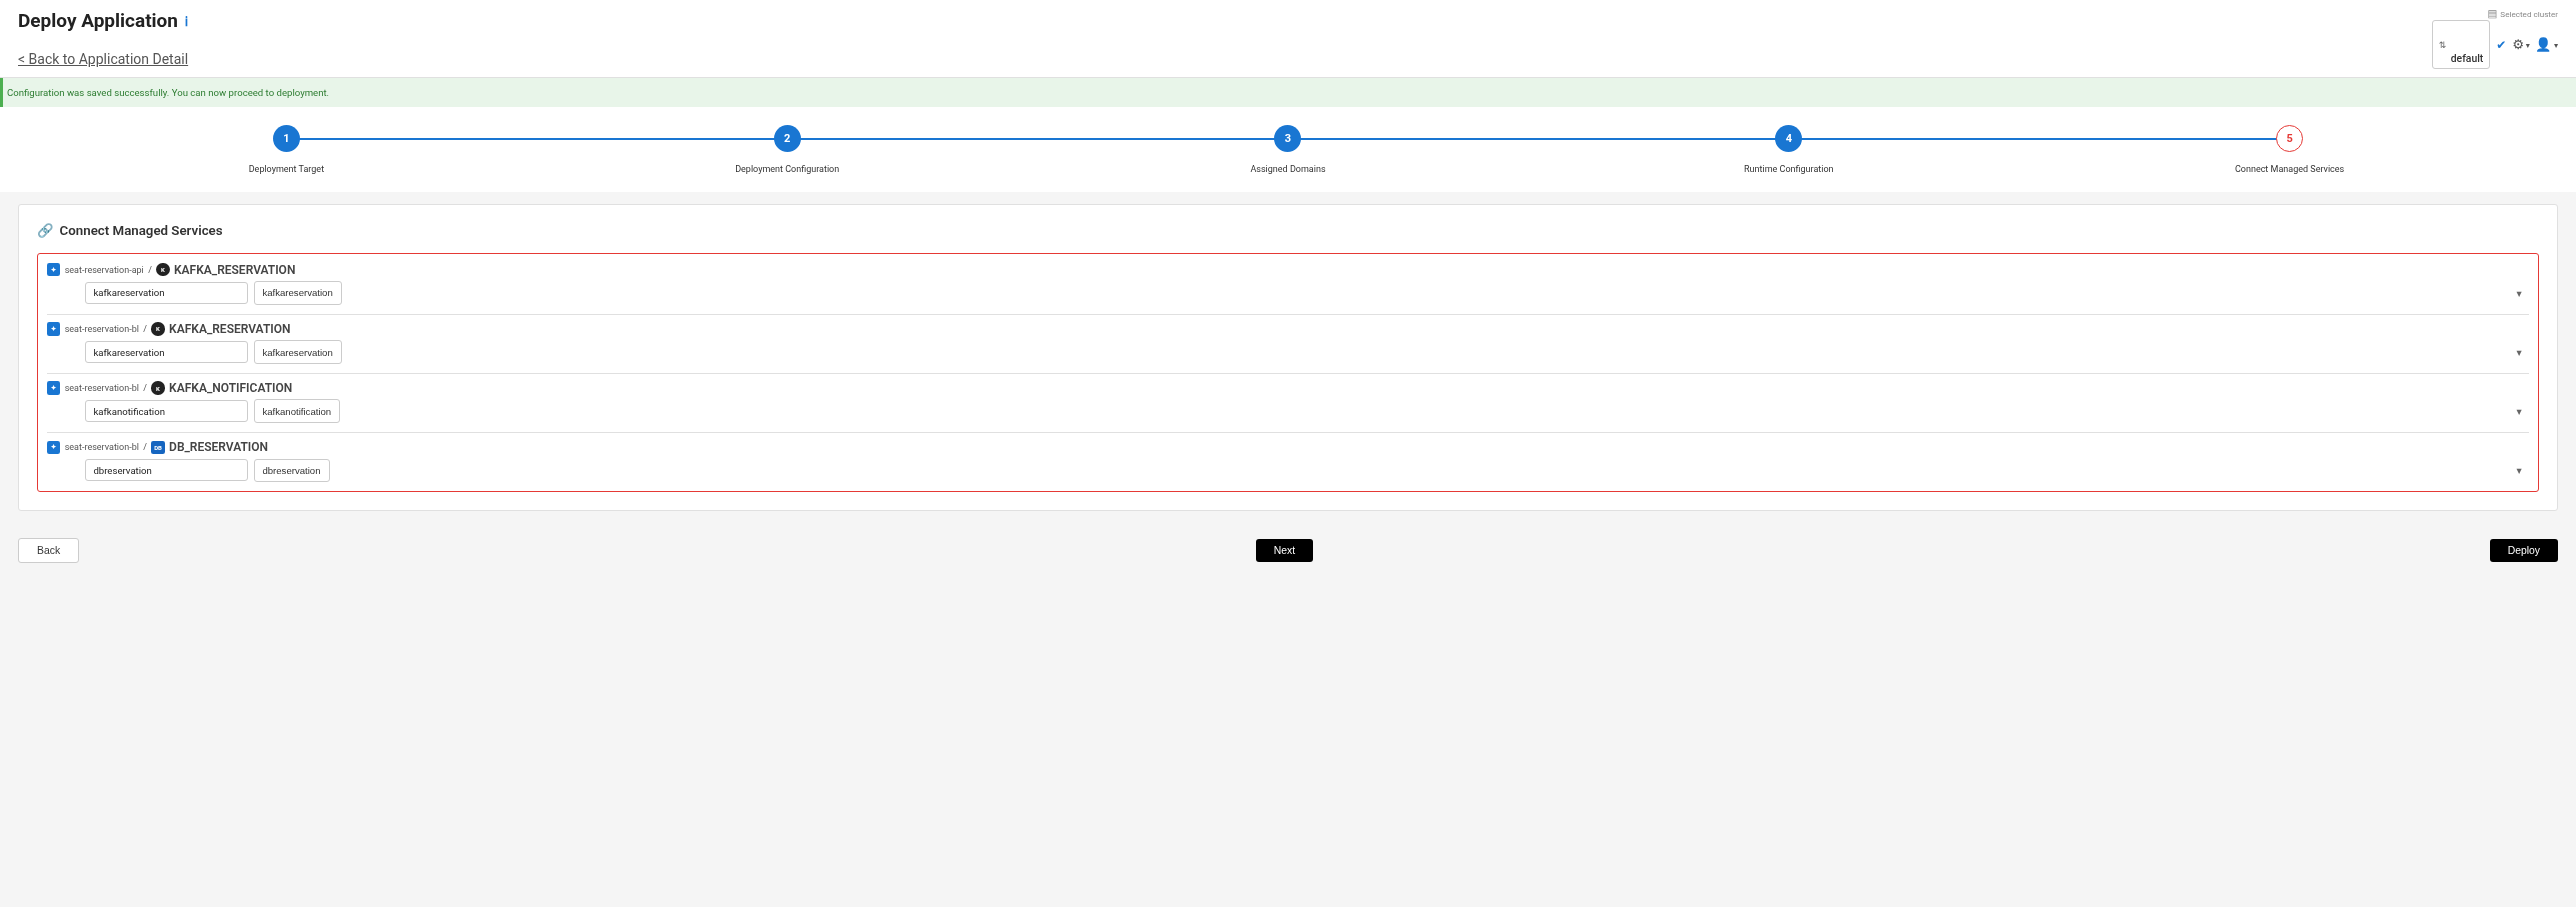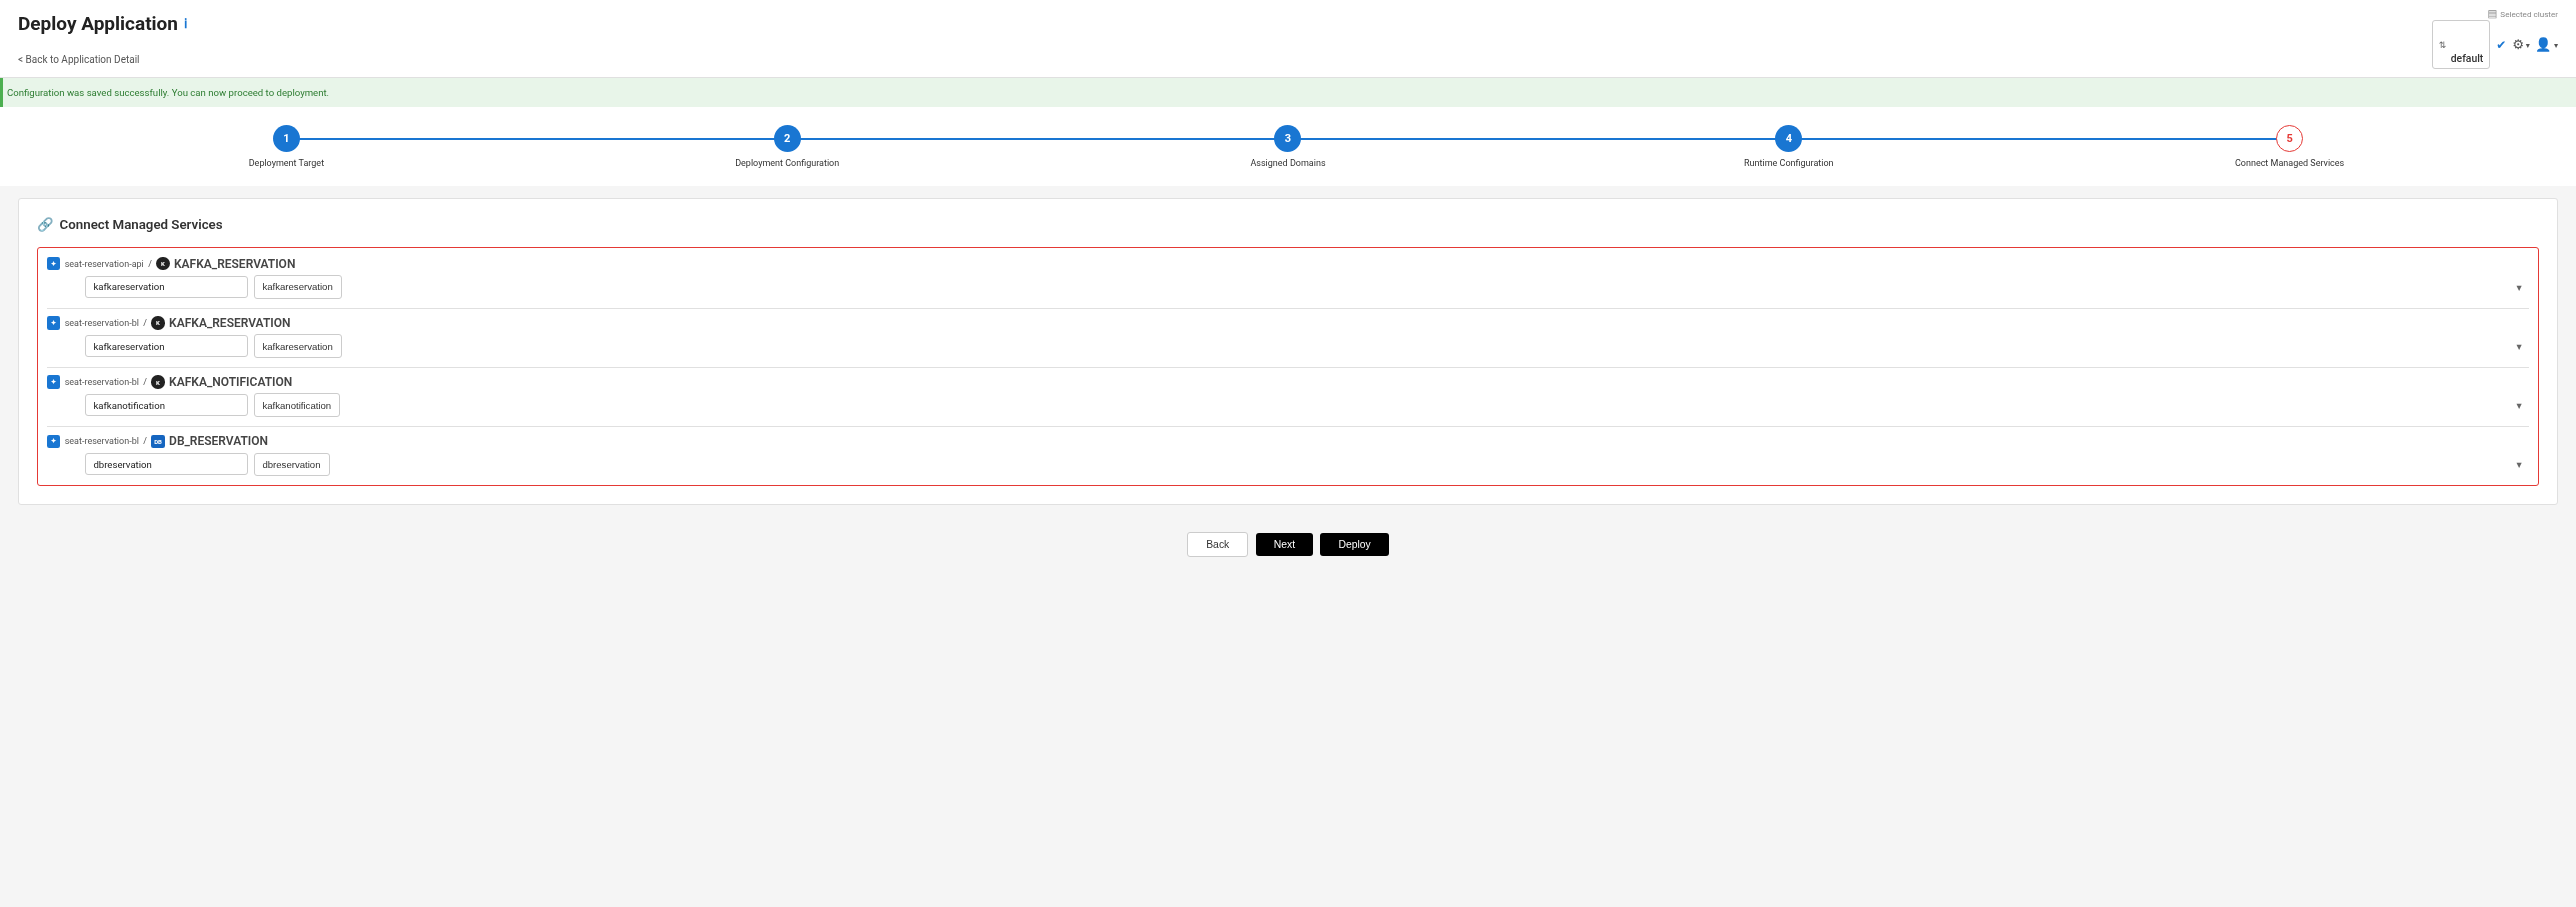--- a/index.html
+++ b/index.html
@@ -29,24 +29,25 @@
       align-items: center;
       gap: 6px;
       justify-content: space-between;
     }
     .header-title .info-icon {
       color: #1976d2;
       font-size: 13.3px;
       cursor: pointer;
     }
     .back-link {
-      font-size: 10px;
+      font-size: 14px;
       color: #555;
       cursor: pointer;
       margin-top: 19px;
+      text-decoration: underline;
     }
 
     .header-right {
       display: flex;
       align-items: center;
       gap: 9px;
     }
     .cluster-label {
       font-size: 8.1px;
       color: #888;
@@ -130,21 +131,21 @@
       position: relative;
       z-index: 1;
     }
     .step-circle.active-step {
       background: #fff;
       color: #e53935;
       border: 1.5px solid #e53935;
       font-weight: 700;
     }
     .step-label {
-      margin-top: 6px;
+      margin-top: 12px;
       font-size: 9px;
       color: #333;
       text-align: left;
       white-space: nowrap;
     }
 
     
     .main-content {
       margin: 12px 18px;
       background: #fff;
@@ -263,21 +264,21 @@
     }
 
     .divider-row {
       border-top: 0.7px solid #e0e0e0;
       margin: 7.4px 0;
     }
 
     
     .footer-actions {
       display: flex;
-      justify-content: center;
+      justify-content: space-between;
       align-items: center;
       gap: 7.4px;
       padding: 15px 18px;
     }
     .btn {
       padding: 6px 18px;
       border-radius: 3px;
       font-size: 10.4px;
       font-weight: 500;
       cursor: pointer;

